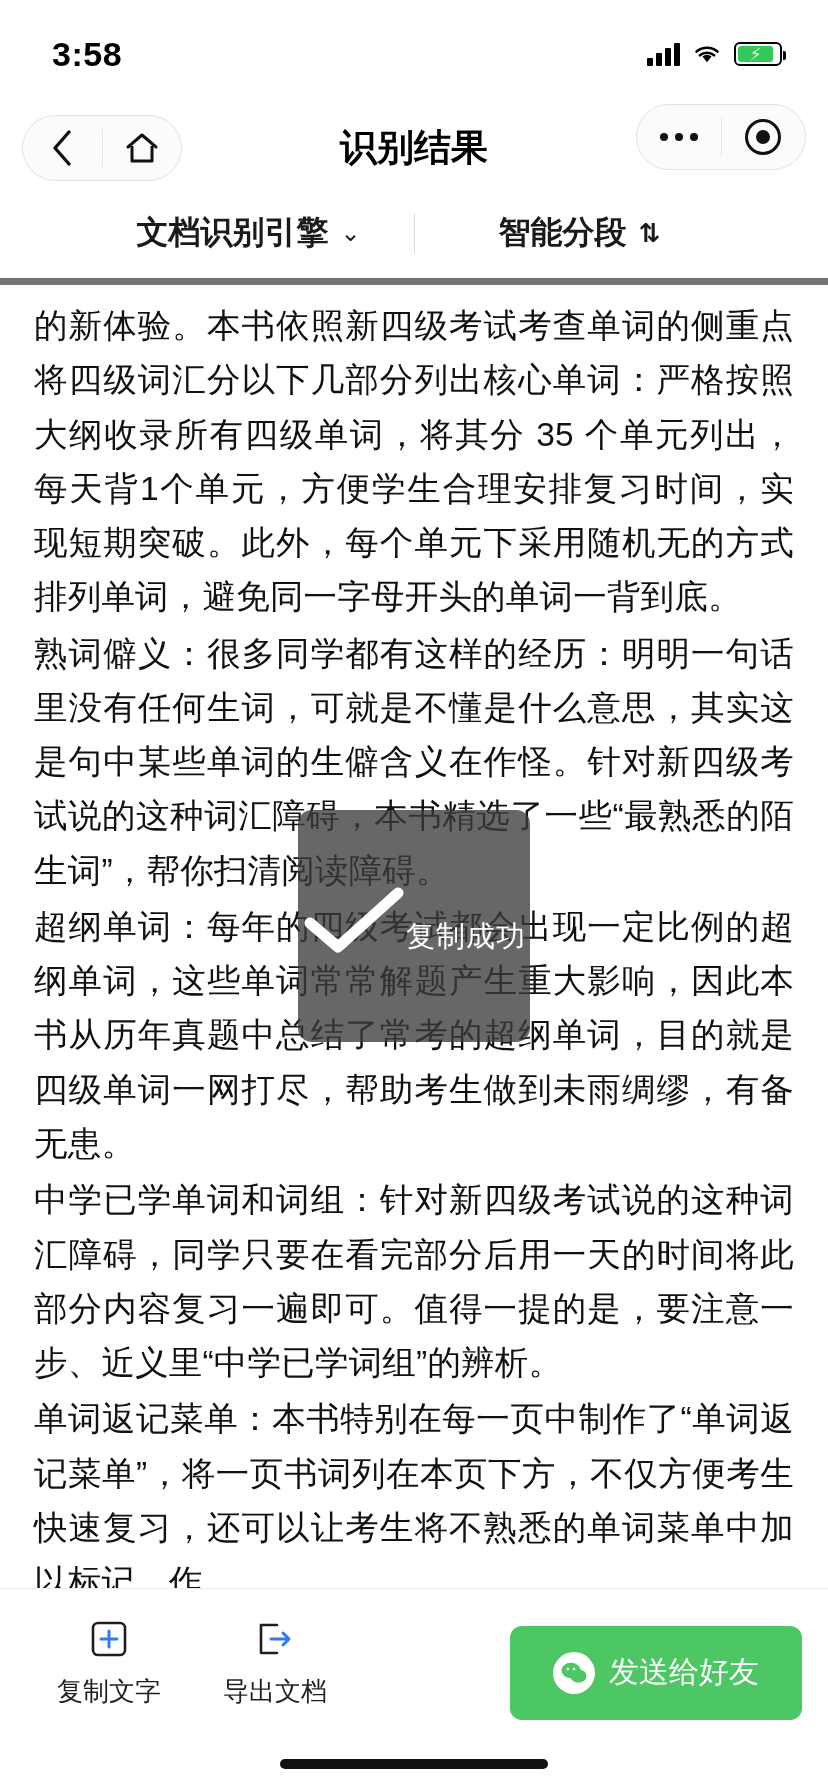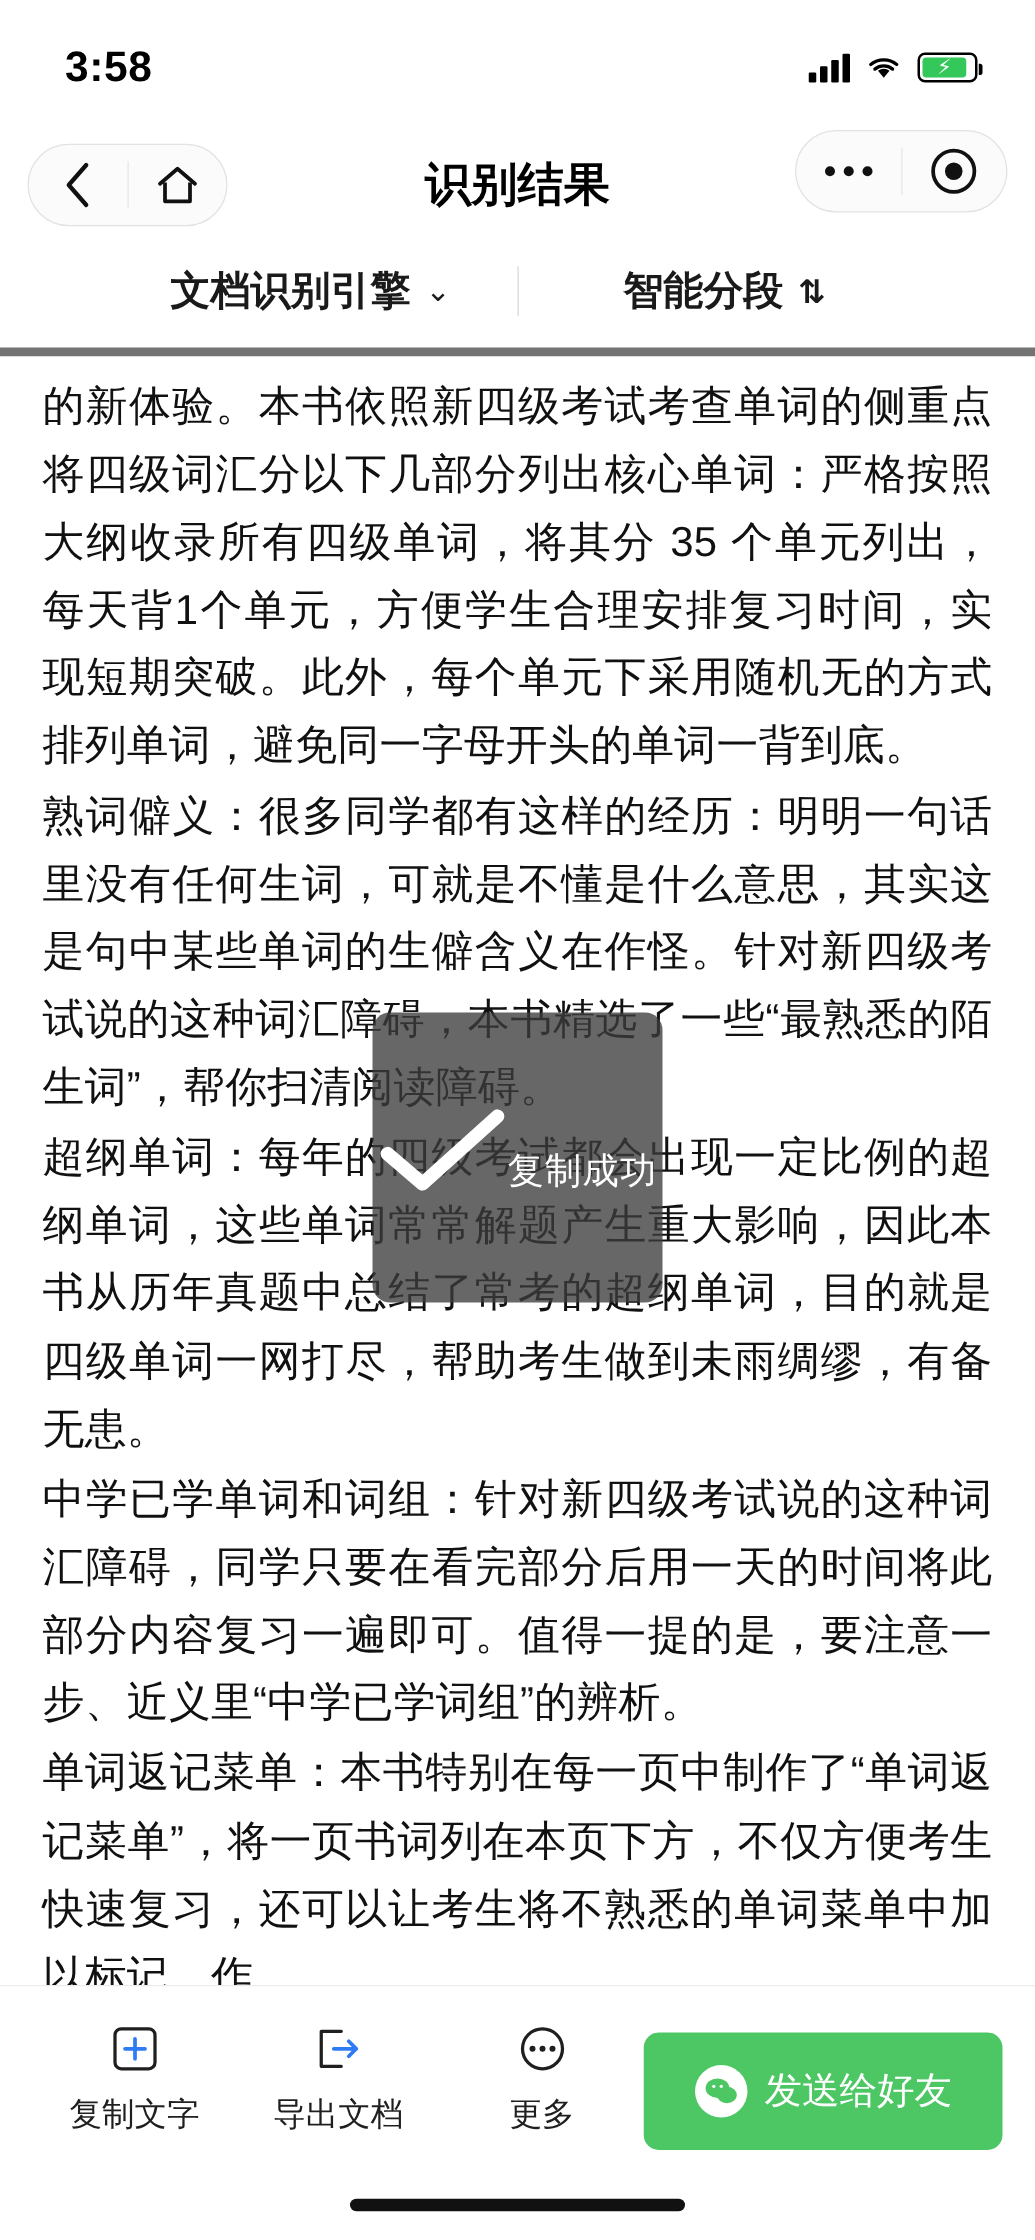--- a/index.html
+++ b/index.html
@@ -328,31 +328,20 @@
     </div>
     <div class="bb-item">
       <span class="bb-icon">
         <svg width="44" height="44" viewBox="0 0 44 44">
           <path d="M24 8 L8 8 L8 36 L24 36" stroke="#1f1f1f" stroke-width="2.6" fill="none" stroke-linecap="round" stroke-linejoin="round"></path>
           <path d="M18 22 L36 22 M30 16 L36 22 L30 28" stroke="#2f7bf6" stroke-width="3" fill="none" stroke-linecap="round" stroke-linejoin="round"></path>
         </svg>
       </span>
       <span class="lbl">导出文档</span>
     </div>
-    <div class="bb-item">
-      <span class="bb-icon">
-        <svg width="44" height="44" viewBox="0 0 44 44">
-          <circle cx="22" cy="22" r="16" stroke="#1f1f1f" stroke-width="2.6" fill="none"></circle>
-          <circle cx="14" cy="22" r="2.4" fill="#1f1f1f"></circle>
-          <circle cx="22" cy="22" r="2.4" fill="#1f1f1f"></circle>
-          <circle cx="30" cy="22" r="2.4" fill="#1f1f1f"></circle>
-        </svg>
-      </span>
-      <span class="lbl">更多</span>
-    </div>
     <div class="send-btn">
       <span class="wechat-badge">
         <svg width="28" height="24" viewBox="0 0 28 24">
           <ellipse cx="11" cy="9.5" rx="9.5" ry="7.8" fill="#4cc764"></ellipse>
           <ellipse cx="18.5" cy="15" rx="8" ry="6.6" fill="#4cc764"></ellipse>
           <circle cx="8" cy="8" r="1.3" fill="#fff"></circle>
           <circle cx="14" cy="8" r="1.3" fill="#fff"></circle>
         </svg>
       </span>
       <span>发送给好友</span>

